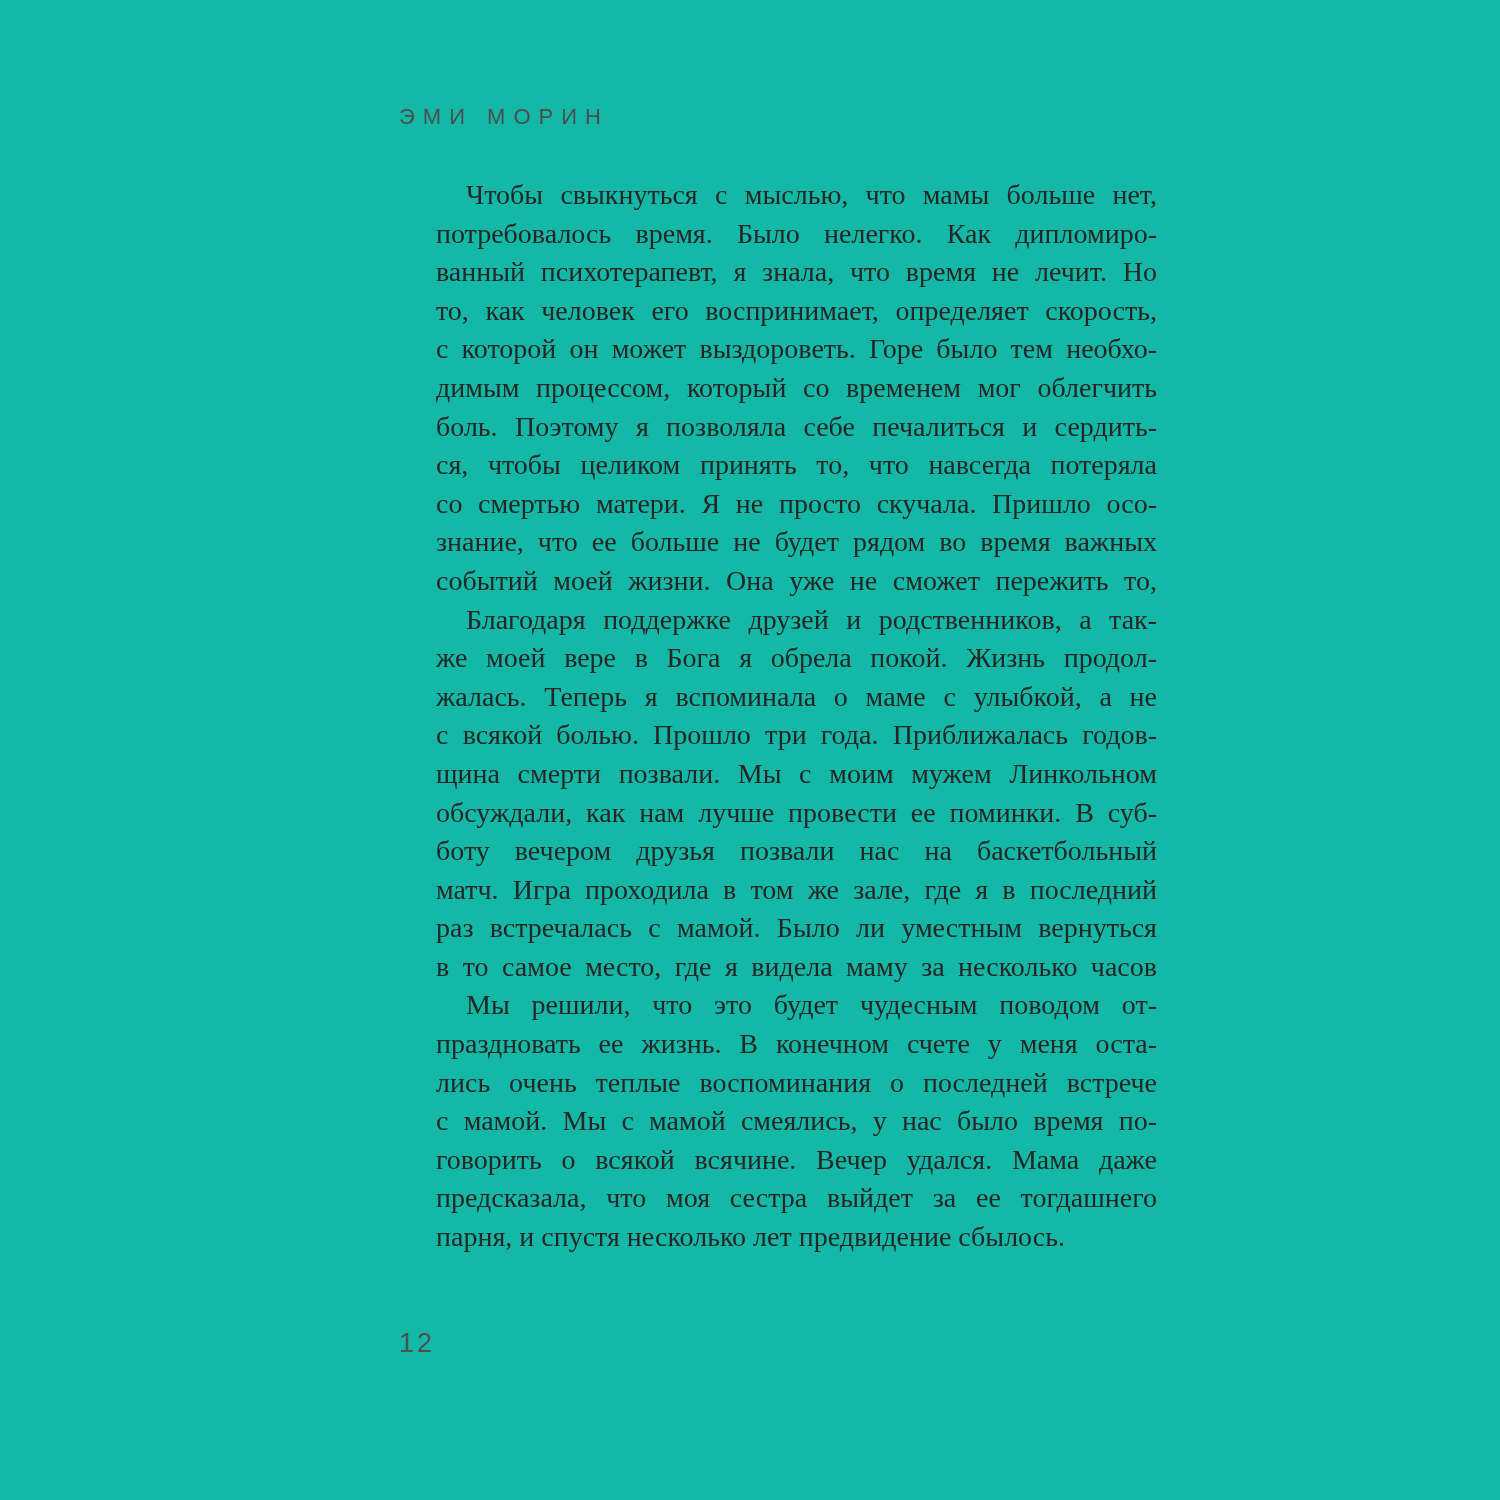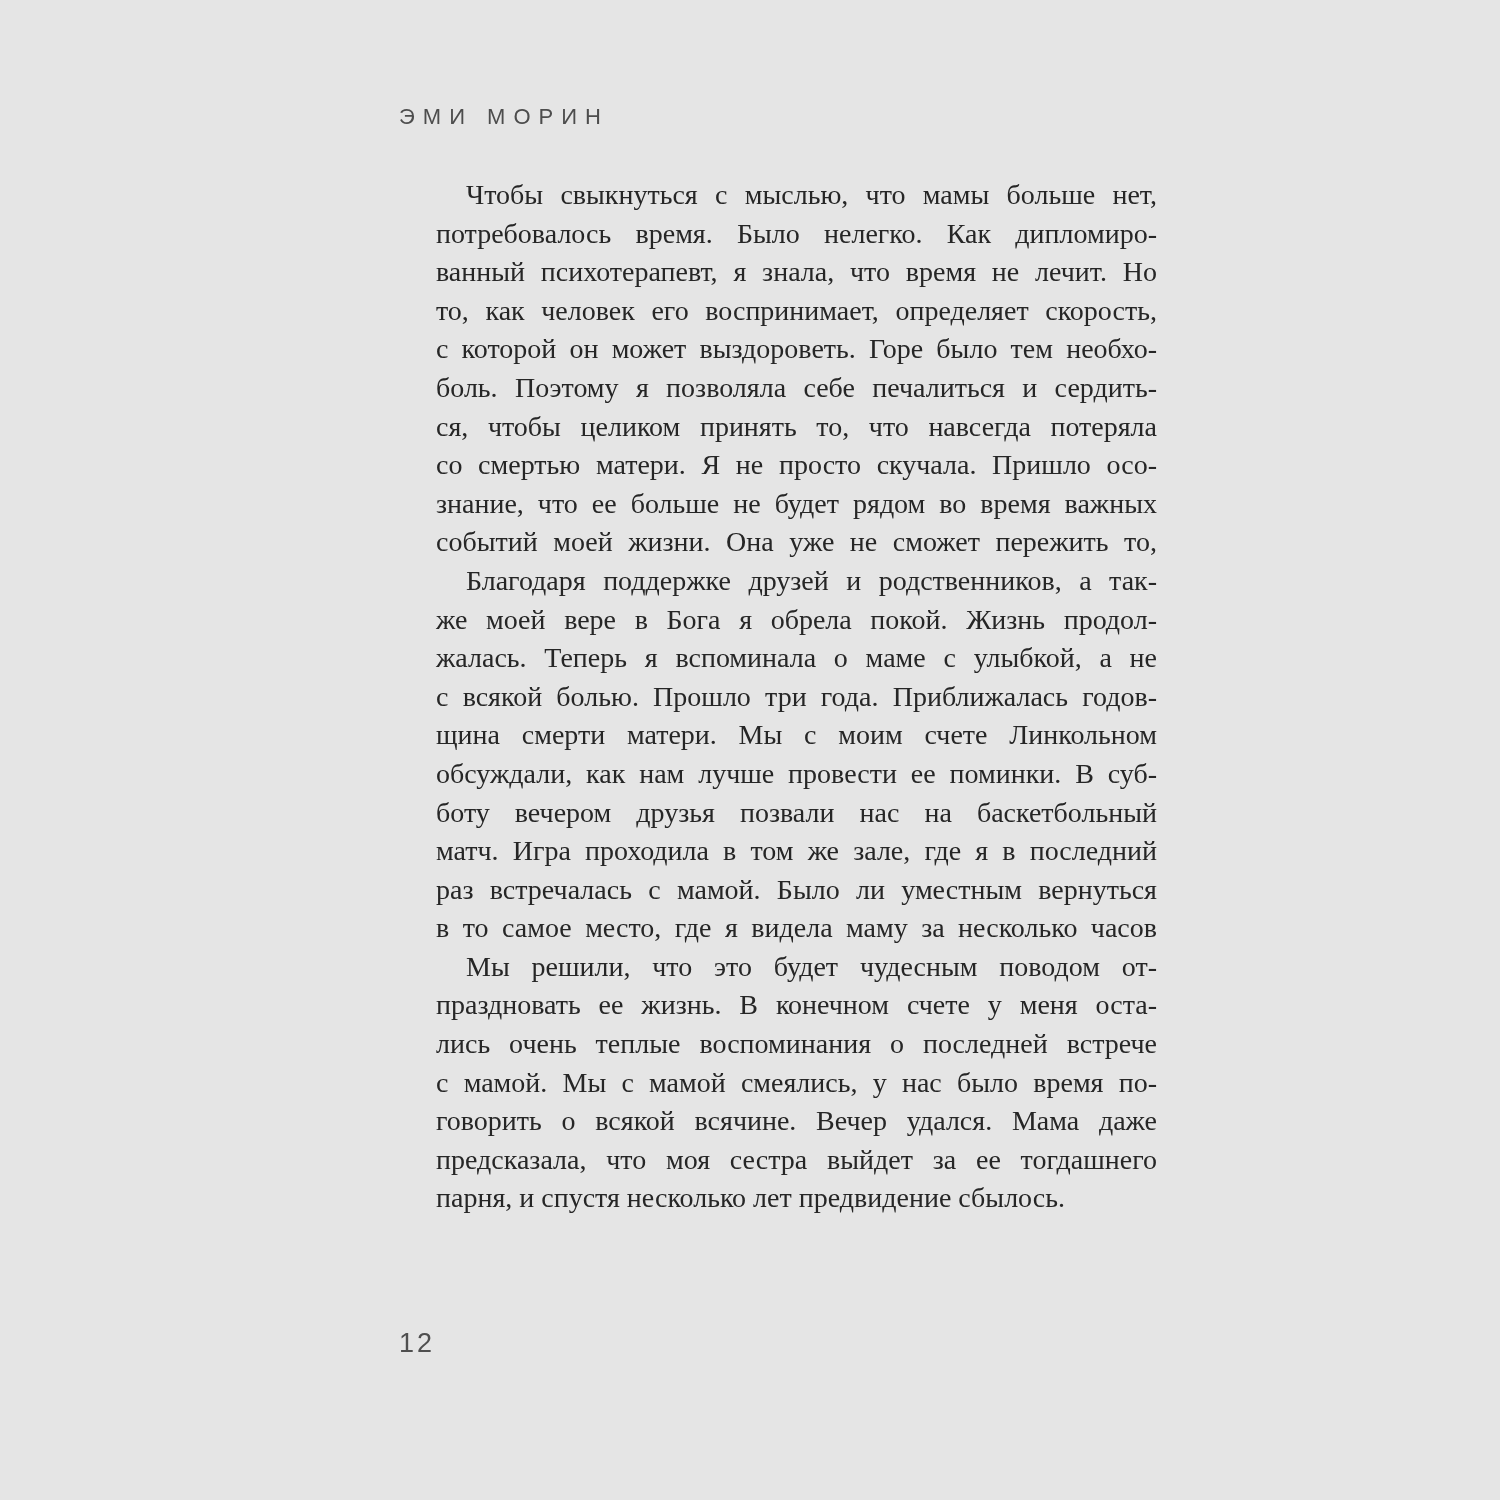--- a/index.html
+++ b/index.html
@@ -4,21 +4,21 @@
 <style>
   html, body {
     margin: 0;
     padding: 0;
     background: #fcfcfc;
   }
   .book-page {
     position: relative;
     width: 1500px;
     height: 1500px;
-    background: #e5e5e5;
+    background: #14b8a6;
     overflow: hidden;
     font-family: "Liberation Serif", serif;
   }
   .running-header {
     position: absolute;
     left: 399px;
     top: 104px;
     font-family: "Liberation Sans", sans-serif;
     font-size: 22px;
     font-weight: 400;
@@ -66,32 +66,33 @@
 <div class="book-page">
   <div class="running-header">ЭМИ МОРИН</div>
 
   <div class="body-text" id="body-text">
       <div class="paragraph">
         <div class="line first">Чтобы свыкнуться с мыслью, что мамы больше нет,</div>
         <div class="line">потребовалось время. Было нелегко. Как дипломиро-</div>
         <div class="line">ванный психотерапевт, я знала, что время не лечит. Но</div>
         <div class="line">то, как человек его воспринимает, определяет скорость,</div>
         <div class="line">с которой он может выздороветь. Горе было тем необхо-</div>
+        <div class="line">димым процессом, который со временем мог облегчить</div>
         <div class="line">боль. Поэтому я позволяла себе печалиться и сердить-</div>
         <div class="line">ся, чтобы целиком принять то, что навсегда потеряла</div>
         <div class="line">со смертью матери. Я не просто скучала. Пришло осо-</div>
         <div class="line">знание, что ее больше не будет рядом во время важных</div>
         <div class="line">событий моей жизни. Она уже не сможет пережить то,</div>
       </div>
       <div class="paragraph">
         <div class="line first">Благодаря поддержке друзей и родственников, а так-</div>
         <div class="line">же моей вере в Бога я обрела покой. Жизнь продол-</div>
         <div class="line">жалась. Теперь я вспоминала о маме с улыбкой, а не</div>
         <div class="line">с всякой болью. Прошло три года. Приближалась годов-</div>
-        <div class="line">щина смерти матери. Мы с моим счете Линкольном</div>
+        <div class="line">щина смерти позвали. Мы с моим мужем Линкольном</div>
         <div class="line">обсуждали, как нам лучше провести ее поминки. В суб-</div>
         <div class="line">боту вечером друзья позвали нас на баскетбольный</div>
         <div class="line">матч. Игра проходила в том же зале, где я в последний</div>
         <div class="line">раз встречалась с мамой. Было ли уместным вернуться</div>
         <div class="line">в то самое место, где я видела маму за несколько часов</div>
       </div>
       <div class="paragraph">
         <div class="line first">Мы решили, что это будет чудесным поводом от-</div>
         <div class="line">праздновать ее жизнь. В конечном счете у меня оста-</div>
         <div class="line">лись очень теплые воспоминания о последней встрече</div>

